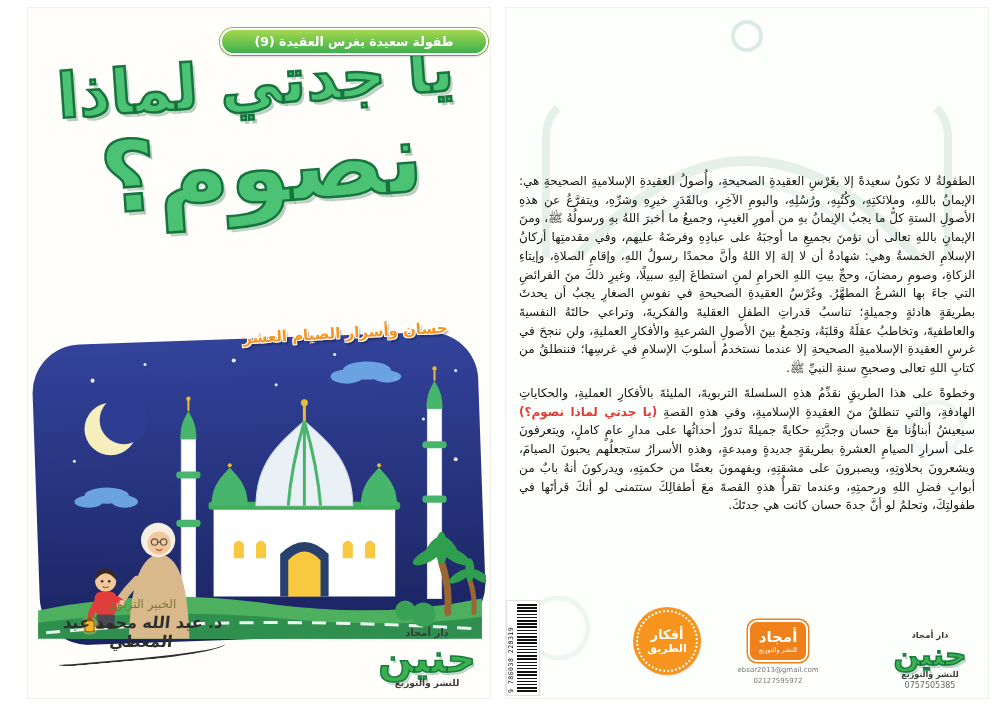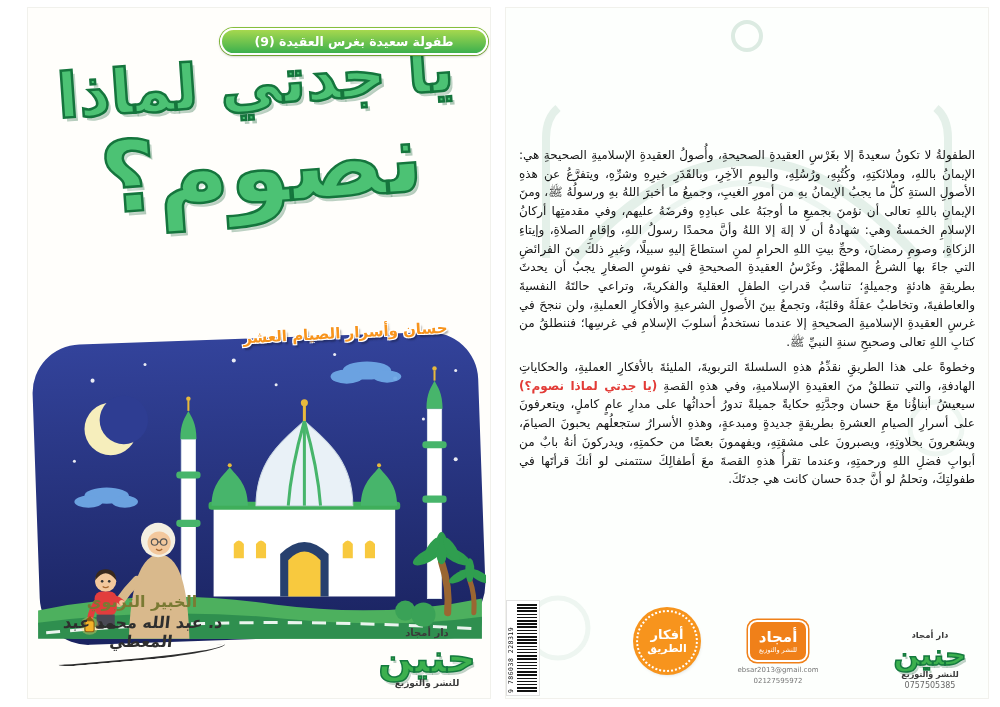--- a/index.html
+++ b/index.html
@@ -29,21 +29,21 @@
   .subtitle { position: absolute; top: 316px; right: 42px; z-index: 6;
     color: #f7941d; font-size: 15px; font-weight: bold; direction: rtl;
     transform: rotate(-3deg);
     text-shadow: 1px 1px 0 #fff, -1px 1px 0 #fff, 1px -1px 0 #fff, -1px -1px 0 #fff,
                  2px 3px 2px rgba(0,0,0,.35); }
 
   .scene { position: absolute; left: 4px; top: 300px; width: 454px; height: 348px; z-index: 1; }
 
   .author { position: absolute; left: 14px; bottom: 38px; z-index: 6;
             text-align: center; direction: rtl; width: 200px; }
-  .author-title { font-size: 16px; font-weight: bold; color: #7a7a33; }
+  .author-title { font-size: 12px; font-weight: normal; color: #7a7a33; }
   .author-name { font-size: 16px; font-weight: bold; color: #2e2e2e;
                  transform: skewX(-6deg); margin-top: 2px; }
   .author-swoosh { width: 168px; height: 9px; margin: 0 auto;
     border-bottom: 2.5px solid #2e2e2e;
     border-radius: 0 0 80% 20% / 0 0 14px 4px; transform: rotate(-5deg); }
 
   .pub { text-align: center; direction: rtl; }
   .pub-front { position: absolute; right: 10px; bottom: 10px; width: 106px; z-index: 6; }
   .pub-top { font-size: 10px; font-weight: bold; color: #3a3a3a; }
   .pub-name { font-size: 40px; font-weight: 800; color: #3cb04e; line-height: 1;
@@ -52,21 +52,21 @@
   .pub-bottom { font-size: 9px; font-weight: bold; color: #3a3a3a; }
 
   
   .back { position: absolute; left: 506px; top: 8px; width: 482px; height: 690px;
           background: #fdfffd; overflow: hidden; box-shadow: 0 0 0 1px #f1f1ec; }
   .back-pattern { position: absolute; inset: 0; z-index: 0; }
 
   .back-title { position: absolute; top: 126px; left: 0; right: 0; z-index: 2;
     text-align: center; color: #e23b36; font-size: 17px; font-weight: bold; direction: rtl; }
 
-  .back-body { position: absolute; top: 138px; left: 13px; right: 13px; z-index: 2;
+  .back-body { position: absolute; top: 164px; left: 13px; right: 13px; z-index: 2;
     direction: rtl; text-align: justify; font-size: 12px; line-height: 1.56;
     color: #141414; font-weight: 500; }
   .back-body p + p { margin-top: 6px; }
   .red-inline { color: #e23b36; font-weight: bold; }
 
   .barcode { position: absolute; left: 0; bottom: 2px; width: 34px; height: 96px;
     background: #fff; border: 1px solid #e0e0e0; display: flex; z-index: 3; }
   .barcode-num { writing-mode: vertical-rl; transform: rotate(180deg);
     font-size: 6.5px; color: #111; padding: 2px 0; letter-spacing: .5px;
     font-family: "DejaVu Sans Mono", monospace; }

